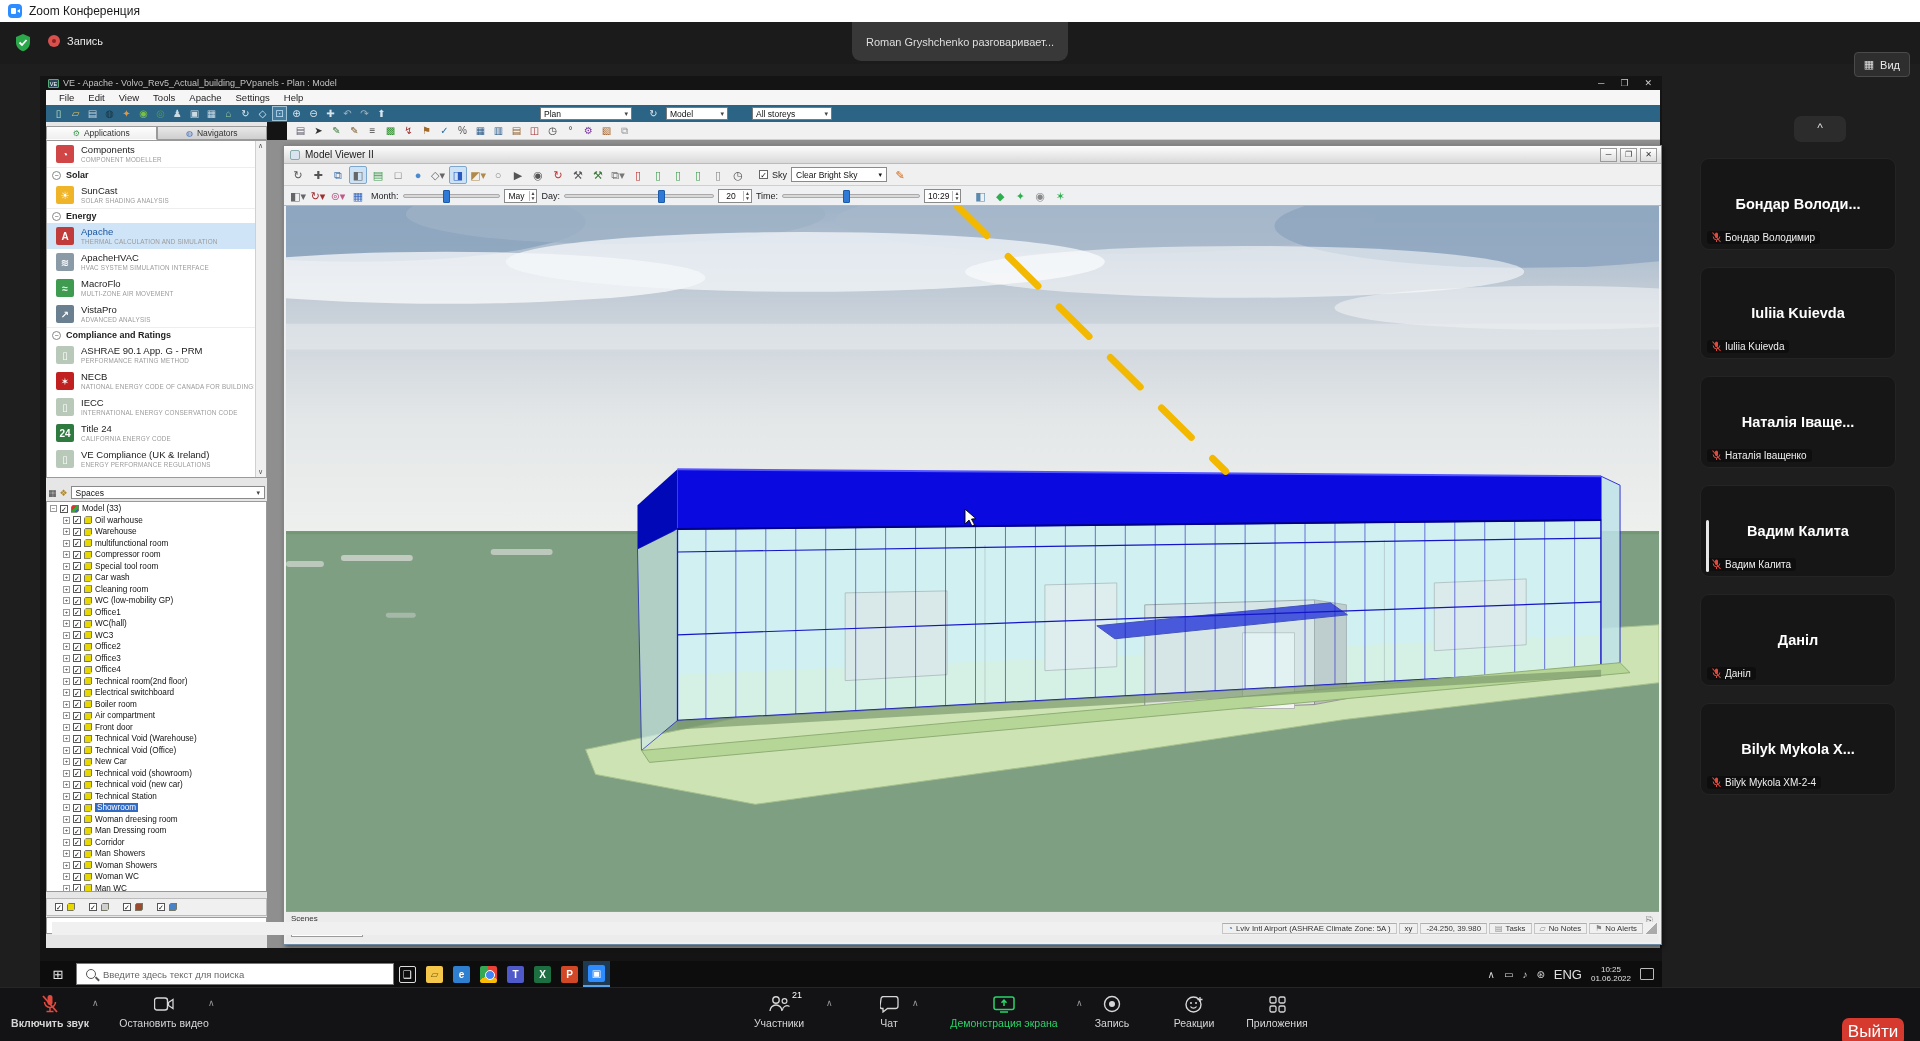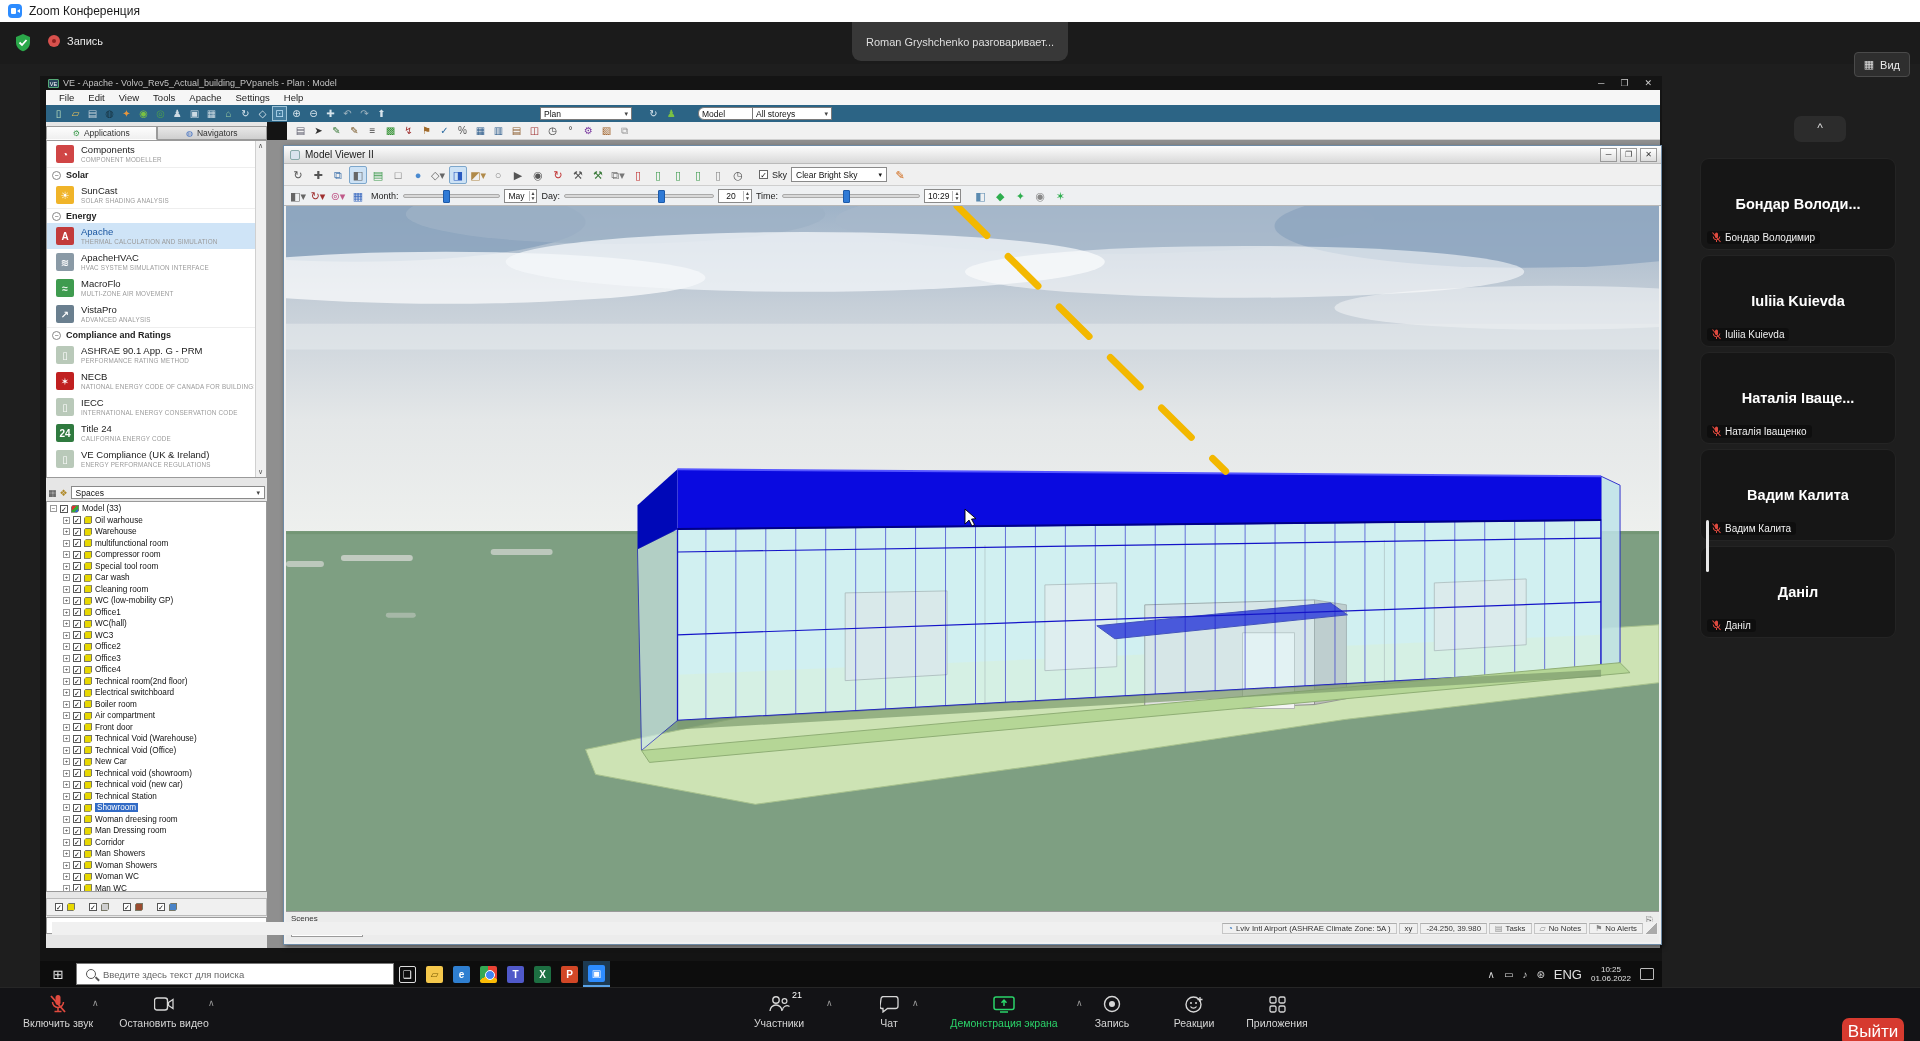--- a/index.html
+++ b/index.html
@@ -38,21 +38,21 @@
   .ve-appicon{width:11px;height:9px;background:#28455c;color:#fff;font-size:5.5px;line-height:9px;text-align:center;margin:0 4px 0 2px;border:1px solid #5a7;border-radius:1px;}
   .ve-titlectrls{margin-left:auto;display:flex;gap:16px;margin-right:8px;color:#cfcfcf;font-size:9px;}
   .ve-menubar{height:15px;background:#f6f6f6;display:flex;align-items:center;gap:0;font-size:9.5px;color:#1c1c1c;padding-left:6px;}
   .menu-item{padding:0 7px;cursor:pointer;}
   .ve-toolbar{position:relative;height:17px;background:#2c6485;display:flex;align-items:center;gap:2px;padding-left:5px;}
   .tbi{width:15px;height:15px;font-size:10px;line-height:15px;text-align:center;color:var(--c,#d7e4ec);cursor:pointer;}
   .tbi.active{background:#417a9c;border:1px solid #9fc4d8;line-height:13px;}
   .tb-dd{position:absolute;height:13px;top:2px;background:#fff;border:1px solid #7a7a7a;font-size:8.5px;color:#111;display:flex;align-items:center;padding:0 3px;cursor:pointer;}
   .tb-dd .dd-arrow{margin-left:auto;font-size:7px;color:#444;}
   .dd-plan{left:494px;width:92px;}
-  .dd-model{left:652px;width:62px;border-radius:6px;}
+  .dd-model{left:620px;width:62px;}
   .dd-storeys{left:706px;width:80px;gap:24px;}
   .tb-abs-icon{position:absolute;top:1px;}
 
   
   .apache-toolbar{position:absolute;left:241px;top:46px;right:0;height:18px;background:#f1f1f1;border-bottom:1px solid #cfcfcf;display:flex;align-items:center;gap:3px;padding-left:6px;}
   .ati{width:15px;height:15px;font-size:10px;line-height:15px;text-align:center;color:var(--c,#3a5a3a);cursor:pointer;}
 
   
   .dock{position:absolute;left:0;top:46px;width:221px;height:826px;background:#e6e6e6;}
   .dock-tabs{position:absolute;top:4px;left:0;right:0;height:14px;display:flex;}
@@ -142,21 +142,21 @@
   .tic[data-name="chrome-icon"] .box::after{content:"";position:absolute;left:4.5px;top:4.5px;width:8px;height:8px;border-radius:50%;background:#4285f4;border:1.5px solid #fff;}
   .tic.active{background:#1d3a52;border-bottom:2px solid #5aa3e8;}
   .tray{margin-left:auto;display:flex;align-items:center;gap:9px;padding-right:8px;}
   .tray .ti{font-size:10px;color:#d8d8d8;cursor:pointer;}
   .lang{font-size:13px;cursor:pointer;}
   .clock{text-align:center;font-size:8px;line-height:9.5px;cursor:pointer;}
   .notif{width:14px;height:12px;border:1px solid #bbb;border-radius:1px;cursor:pointer;}
 
   
   .collapse-btn{position:absolute;left:1794px;top:116px;width:52px;height:26px;background:#2c2c2c;border-radius:7px;color:#d8d8d8;font-size:12px;text-align:center;line-height:24px;cursor:pointer;z-index:20;}
-  .tiles{position:absolute;left:1700px;top:158px;width:196px;display:flex;flex-direction:column;gap:5px;z-index:20;}
+  .tiles{position:absolute;left:1700px;top:158px;width:196px;display:flex;flex-direction:column;gap:17px;z-index:20;}
   .ptile{height:92px;background:#161616;border:1px solid #242424;border-radius:9px;position:relative;display:flex;align-items:center;justify-content:center;cursor:pointer;}
   .p-name{font-size:14.5px;font-weight:bold;color:#fff;text-align:center;padding:0 6px;}
   .p-label{position:absolute;left:6px;bottom:5px;display:flex;align-items:center;gap:4px;font-size:10px;color:#f0f0f0;background:rgba(0,0,0,.35);padding:1px 5px;border-radius:3px;max-width:180px;white-space:nowrap;overflow:hidden;}
   .ptile .vframe{display:none;}
   .ptile.video-on .vframe{display:block;position:absolute;left:27px;top:7px;width:141px;height:66px;background:#000;border:1px solid #1f1f1f;}
   .pscroll{position:absolute;left:1706px;top:520px;width:3px;height:52px;background:#e8e8e8;border-radius:2px;z-index:21;}
 
   
   .bottombar{position:absolute;left:0;right:0;bottom:0;height:54px;background:#131316;border-top:1px solid #262626;z-index:40;}
   .ctl{position:absolute;top:5px;display:flex;flex-direction:column;align-items:center;gap:2px;color:#d6d6d6;font-size:10.5px;cursor:pointer;}
@@ -930,25 +930,38 @@
     <div class="p-label" data-name="participant-label">
       <svg width="9" height="11" viewBox="0 0 9 11" data-name="mic-muted-icon">
         <rect x="3" y="0.5" width="3" height="5.5" rx="1.5" fill="#e04a3f"></rect>
         <path d="M1.2 4.5 a3.3 3.3 0 0 0 6.6 0" stroke="#e04a3f" stroke-width="1" fill="none"></path>
         <line x1="4.5" y1="8" x2="4.5" y2="10" stroke="#e04a3f" stroke-width="1"></line>
         <line x1="0.5" y1="0.5" x2="8.5" y2="10" stroke="#e04a3f" stroke-width="1.1"></line>
       </svg>
       <span>Даніл</span>
     </div>
   </div>
+      <div class="ptile" data-name="Bilyk Mykola X...">
+
+    <div class="p-name" data-name="participant-name">Bilyk Mykola X...</div>
+    <div class="p-label" data-name="participant-label">
+      <svg width="9" height="11" viewBox="0 0 9 11" data-name="mic-muted-icon">
+        <rect x="3" y="0.5" width="3" height="5.5" rx="1.5" fill="#e04a3f"></rect>
+        <path d="M1.2 4.5 a3.3 3.3 0 0 0 6.6 0" stroke="#e04a3f" stroke-width="1" fill="none"></path>
+        <line x1="4.5" y1="8" x2="4.5" y2="10" stroke="#e04a3f" stroke-width="1"></line>
+        <line x1="0.5" y1="0.5" x2="8.5" y2="10" stroke="#e04a3f" stroke-width="1.1"></line>
+      </svg>
+      <span>Bilyk Mykola XM-2-4</span>
+    </div>
+  </div>
     </div>
   <div class="pscroll" data-name="participants-scrollbar"></div>
 
   <div class="bottombar" data-name="zoom-bottombar">
-    <div class="ctl" style="left:16px;width:84px;" data-name="mute-button">
+    <div class="ctl" style="left:8px;width:84px;font-weight:bold;" data-name="mute-button">
       <span class="icn">
         <svg width="18" height="20" viewBox="0 0 18 20" data-name="mic-muted-icon">
           <rect x="6.5" y="1" width="5" height="10" rx="2.5" fill="#e04a3f"></rect>
           <path d="M3.5 8 a5.5 5.5 0 0 0 11 0" stroke="#e04a3f" stroke-width="1.5" fill="none"></path>
           <line x1="9" y1="14" x2="9" y2="17" stroke="#e04a3f" stroke-width="1.5"></line>
           <line x1="5.5" y1="17.5" x2="12.5" y2="17.5" stroke="#e04a3f" stroke-width="1.5"></line>
           <line x1="2" y1="2" x2="16" y2="18" stroke="#e04a3f" stroke-width="1.8"></line>
         </svg>
       </span>
       <span data-name="mute-label">Включить звук</span>

